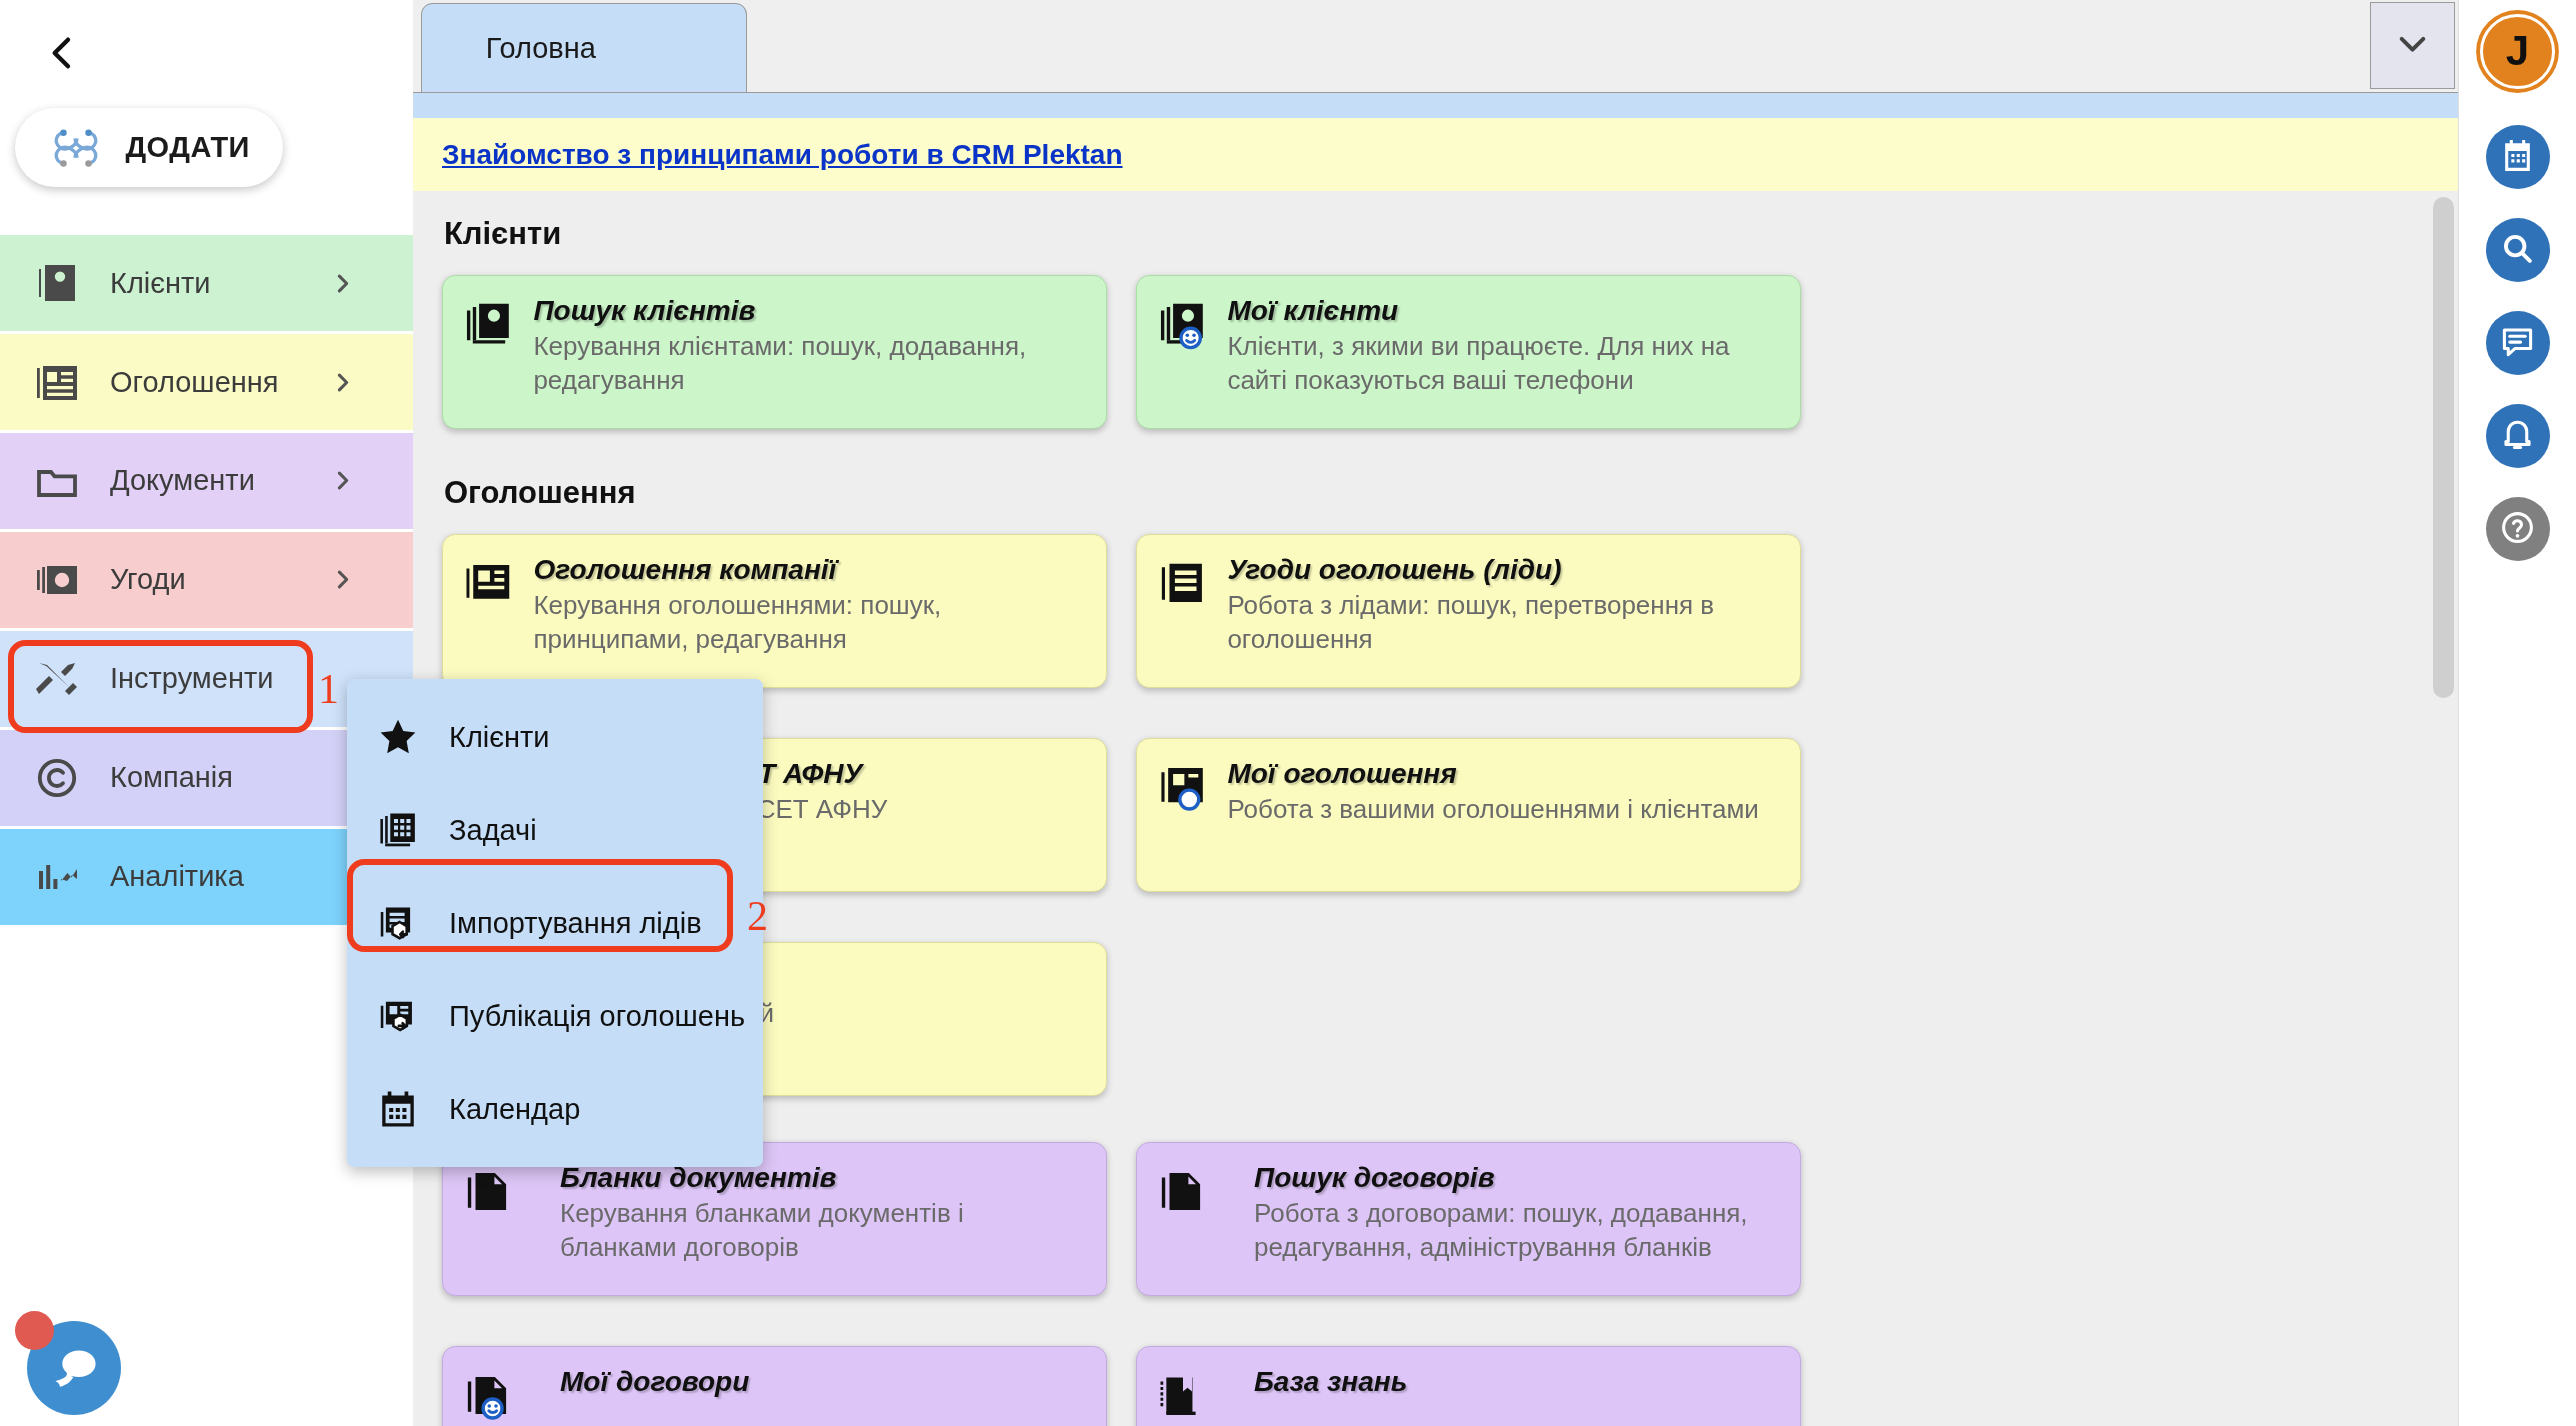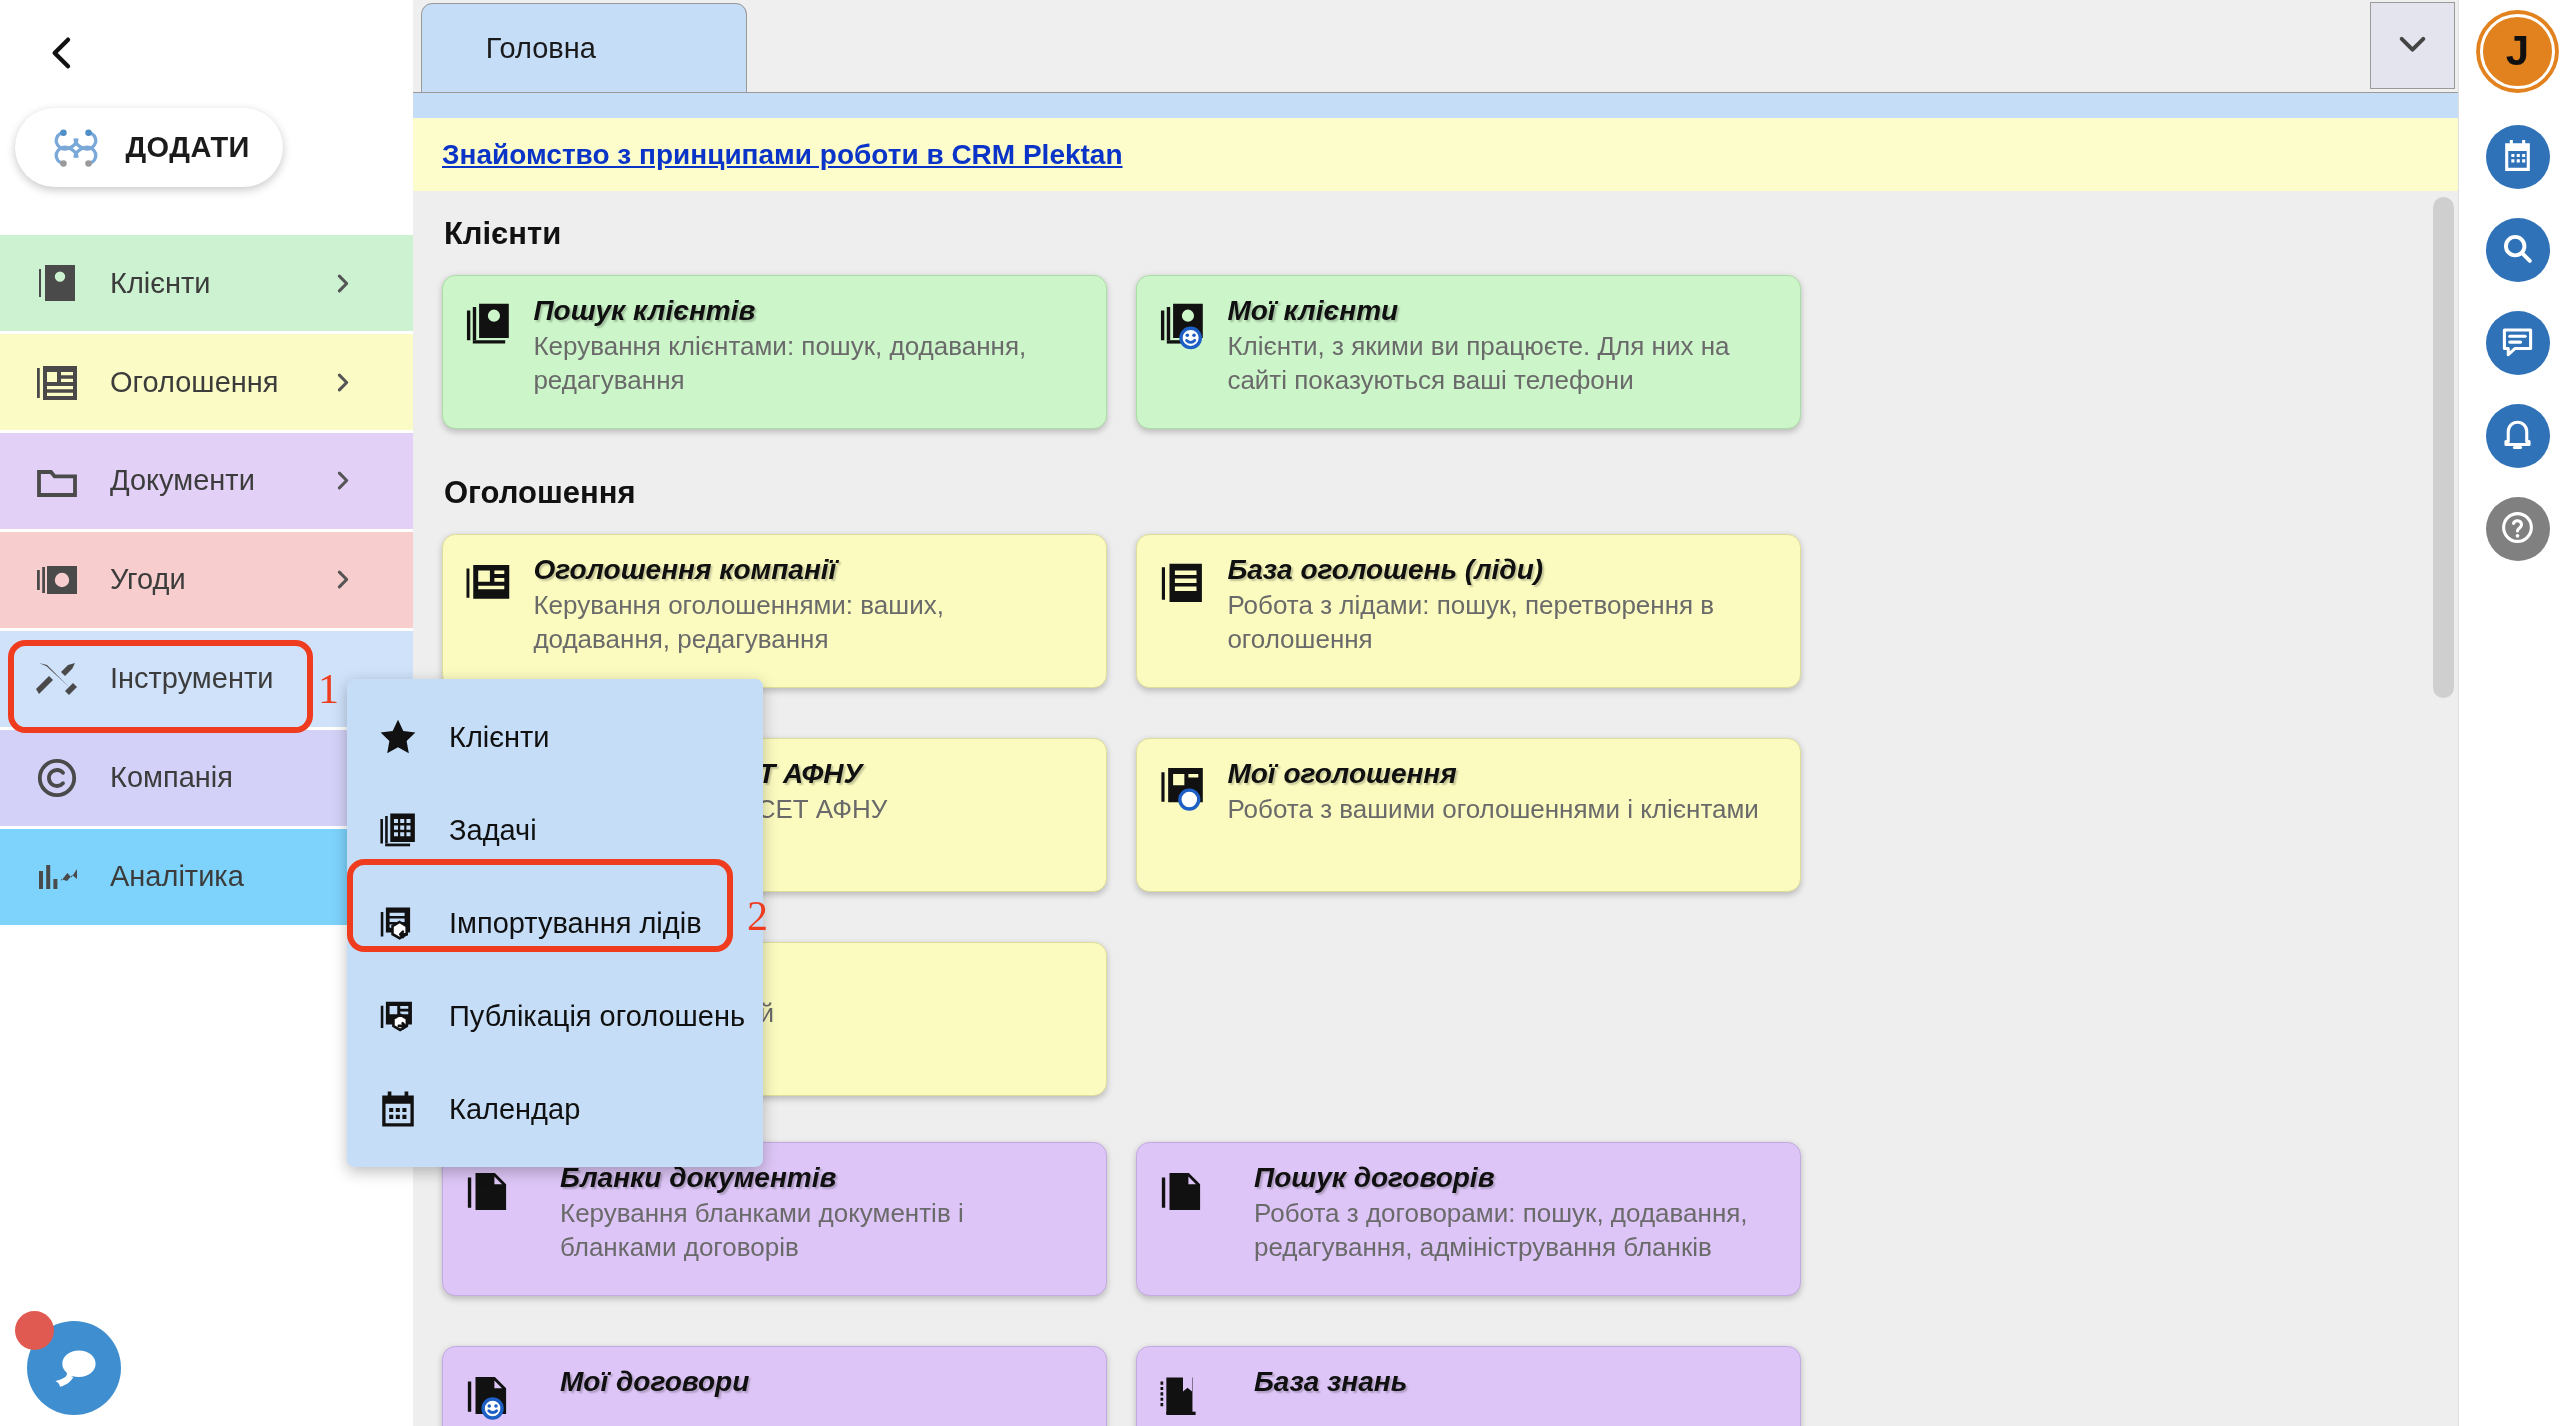--- a/index.html
+++ b/index.html
@@ -388,31 +388,31 @@
         <div class="section-title">Оголошення</div>
         <div class="cards">
           <div class="card card-yellow">
             <span class="card-icon">
               <svg viewBox="0 0 24 24" fill="#111">
                   <path d="M2 5.5h1.3v13H2v-13zM5 4h16v15H5V4zm2.2 2.4v5h5.2v-5H7.2zm7.2 0v1.6h4.4V6.4h-4.4zm0 3.4v1.6h4.4V9.8h-4.4zM7.2 13.2v1.6h11.6v-1.6H7.2z"></path>
                 </svg>
             </span>
             <div class="card-body">
               <div class="card-title">Оголошення компанії</div>
-              <div class="card-desc">Керування оголошеннями: ваших, додавання, редагування</div>
+              <div class="card-desc">Керування оголошеннями: пошук, принципами, редагування</div>
             </div>
           </div>
           <div class="card card-yellow">
             <span class="card-icon">
               <svg viewBox="0 0 24 24" fill="#111">
                   <path d="M2.6 5h1.4v14.4H2.6V5zM6 3.4h14.4v17H6v-17zm2.4 3v2h9.6v-2H8.4zm0 3.6v2h9.6v-2H8.4zm0 3.6v2h9.6v-2H8.4z"></path>
                 </svg>
             </span>
             <div class="card-body">
-              <div class="card-title">База оголошень (ліди)</div>
+              <div class="card-title">Угоди оголошень (ліди)</div>
               <div class="card-desc">Робота з лідами: пошук, перетворення в оголошення</div>
             </div>
           </div>
           <div class="card card-yellow">
             <span class="card-icon">
               <svg viewBox="0 0 24 24" fill="#111">
                   <path d="M2.4 5.4h1.4v13.2H2.4V5.4zM5.4 3.6h15.4v15.2H5.4V3.6zm2.2 2.6v5h5v-5h-5zm6.8 0v1.6h4.4V6.2h-4.4zm0 3.4v1.6h4.4V9.6h-4.4zM7.6 13v1.6h11.2V13H7.6z"></path>
                 </svg>
             </span>
             <div class="card-body">

